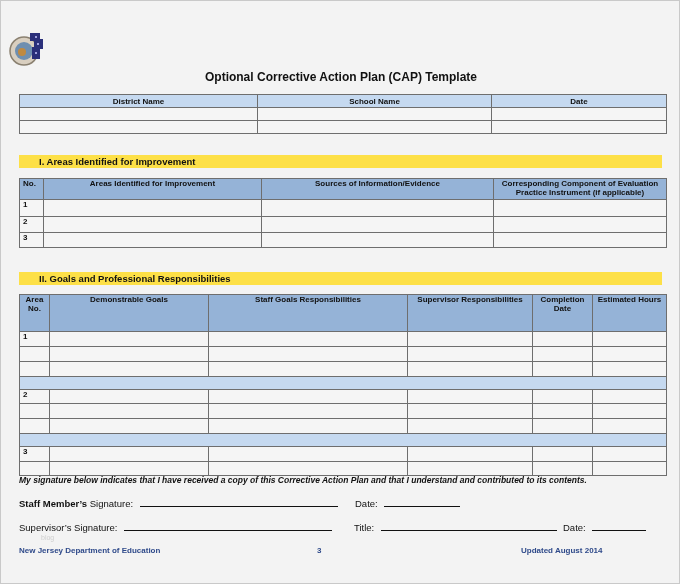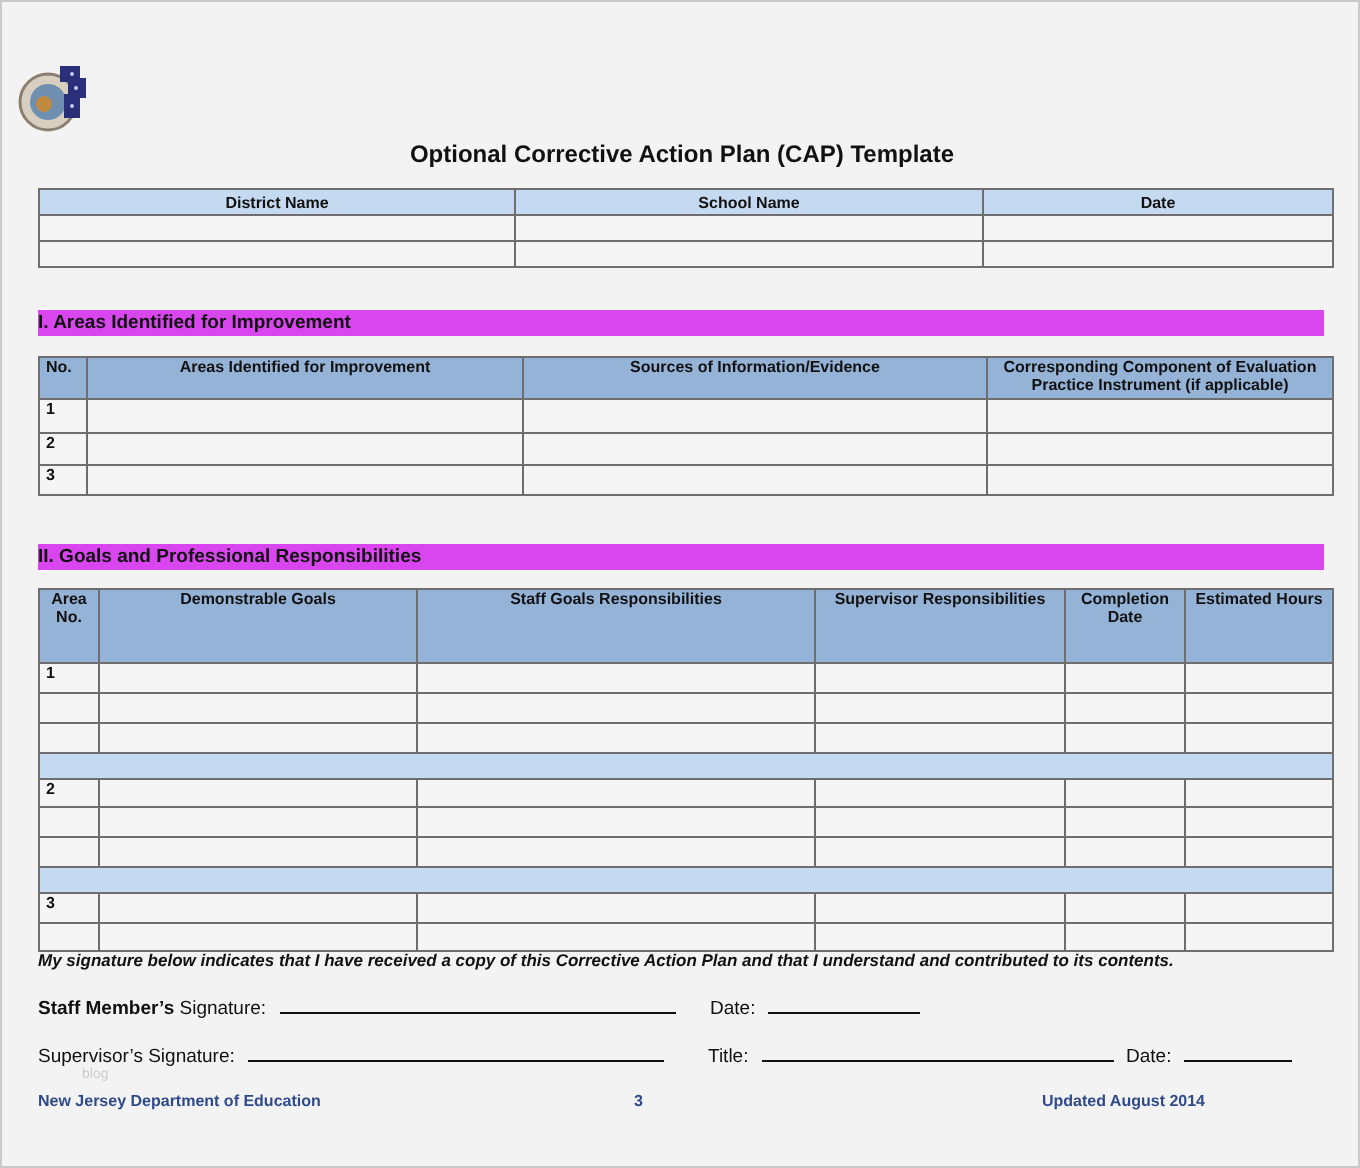--- a/index.html
+++ b/index.html
@@ -21,22 +21,22 @@
   }
   table { border-collapse:collapse; position:absolute; table-layout:fixed; }
   td, th { border:1px solid #6e6e6e; padding:0 3px; font-size:8px; }
   .hdr-light th { background:#c5d9f0; font-weight:bold; text-align:center; }
   .hdr-mid th { background:#95b3d7; font-weight:bold; text-align:center; vertical-align:top; }
   .row td { background:#f5f5f5; }
   .num { font-weight:bold; text-align:left; vertical-align:top; padding-left:3px; }
   .sep td { background:#c5d9f0; }
   .section {
     position:absolute; left:18px; width:643px; height:13px;
-    background:#d946ef; font-weight:bold; font-size:9.5px;
-    line-height:13px; padding-left:0; box-sizing:border-box;
+    background:#fde047; font-weight:bold; font-size:9.5px;
+    line-height:13px; padding-left:20px; box-sizing:border-box;
   }
   .sigline {
     position:absolute; font-size:9.5px; white-space:nowrap;
   }
   .sigline b { font-weight:bold; }
   .u { display:inline-block; border-bottom:1px solid #111; height:9px; vertical-align:baseline; }
   .statement {
     position:absolute; left:18px; top:474px; font-size:8.5px;
     font-style:italic; font-weight:bold; white-space:nowrap;
   }

